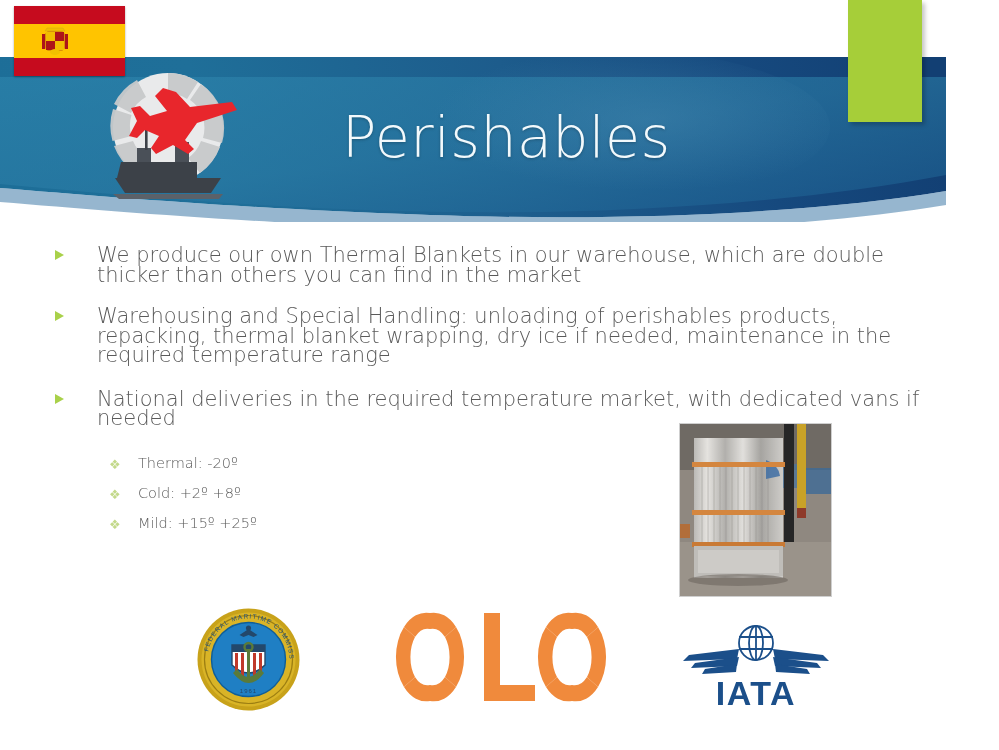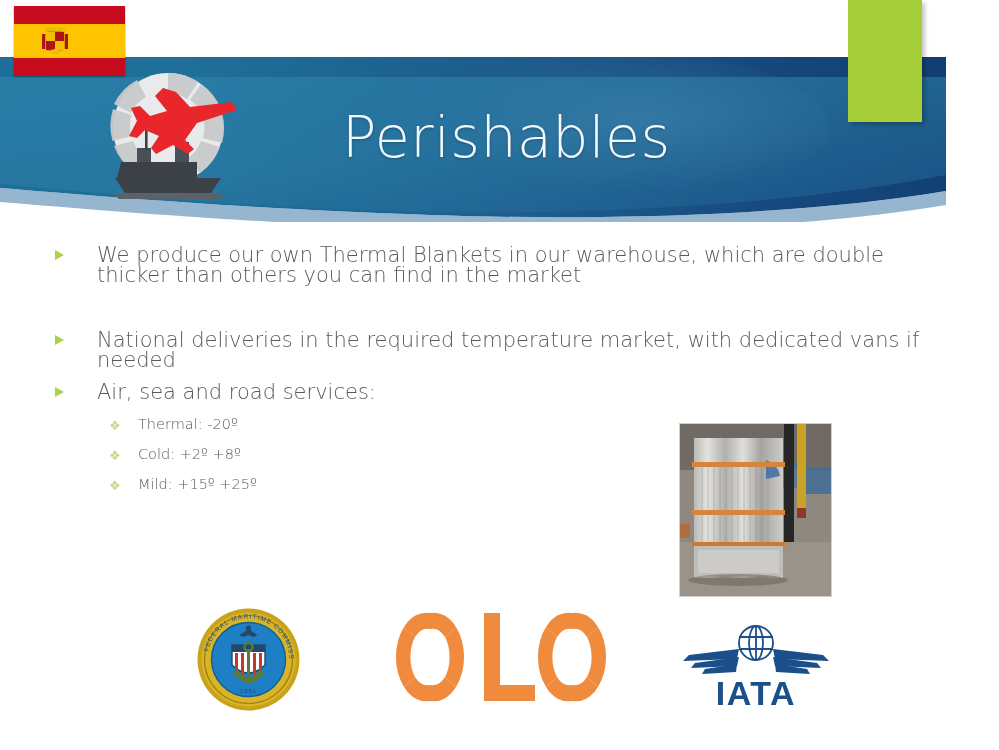--- a/index.html
+++ b/index.html
@@ -151,34 +151,34 @@
 
   <div class="body">
 
     <div class="lvl1">
       <span class="tri"></span>
       <span>We produce our own Thermal Blankets in our warehouse, which are double thicker than others you can find in the market</span>
     </div>
 
     <div class="gap-a"></div>
 
+    <div class="lvl1">
+      <span class="tri"></span>
+      <span>Warehousing and Special Handling: unloading of perishables products, repacking, thermal blanket wrapping, dry ice if needed, maintenance in the required temperature range</span>
+    </div>
 
     <div class="gap-b"></div>
 
     <div class="lvl1">
       <span class="tri"></span>
       <span>National deliveries in the required temperature market, with dedicated vans if needed</span>
     </div>
 
     <div class="gap-c"></div>
 
-    <div class="lvl1">
-      <span class="tri"></span>
-      <span>Air, sea and road services:</span>
-    </div>
 
     <div class="gap-d"></div>
 
     <div class="lvl2">
       <span class="flor">❖</span>
       <span>Thermal: -20º</span>
     </div>
 
     <div class="gap-d"></div>
 

